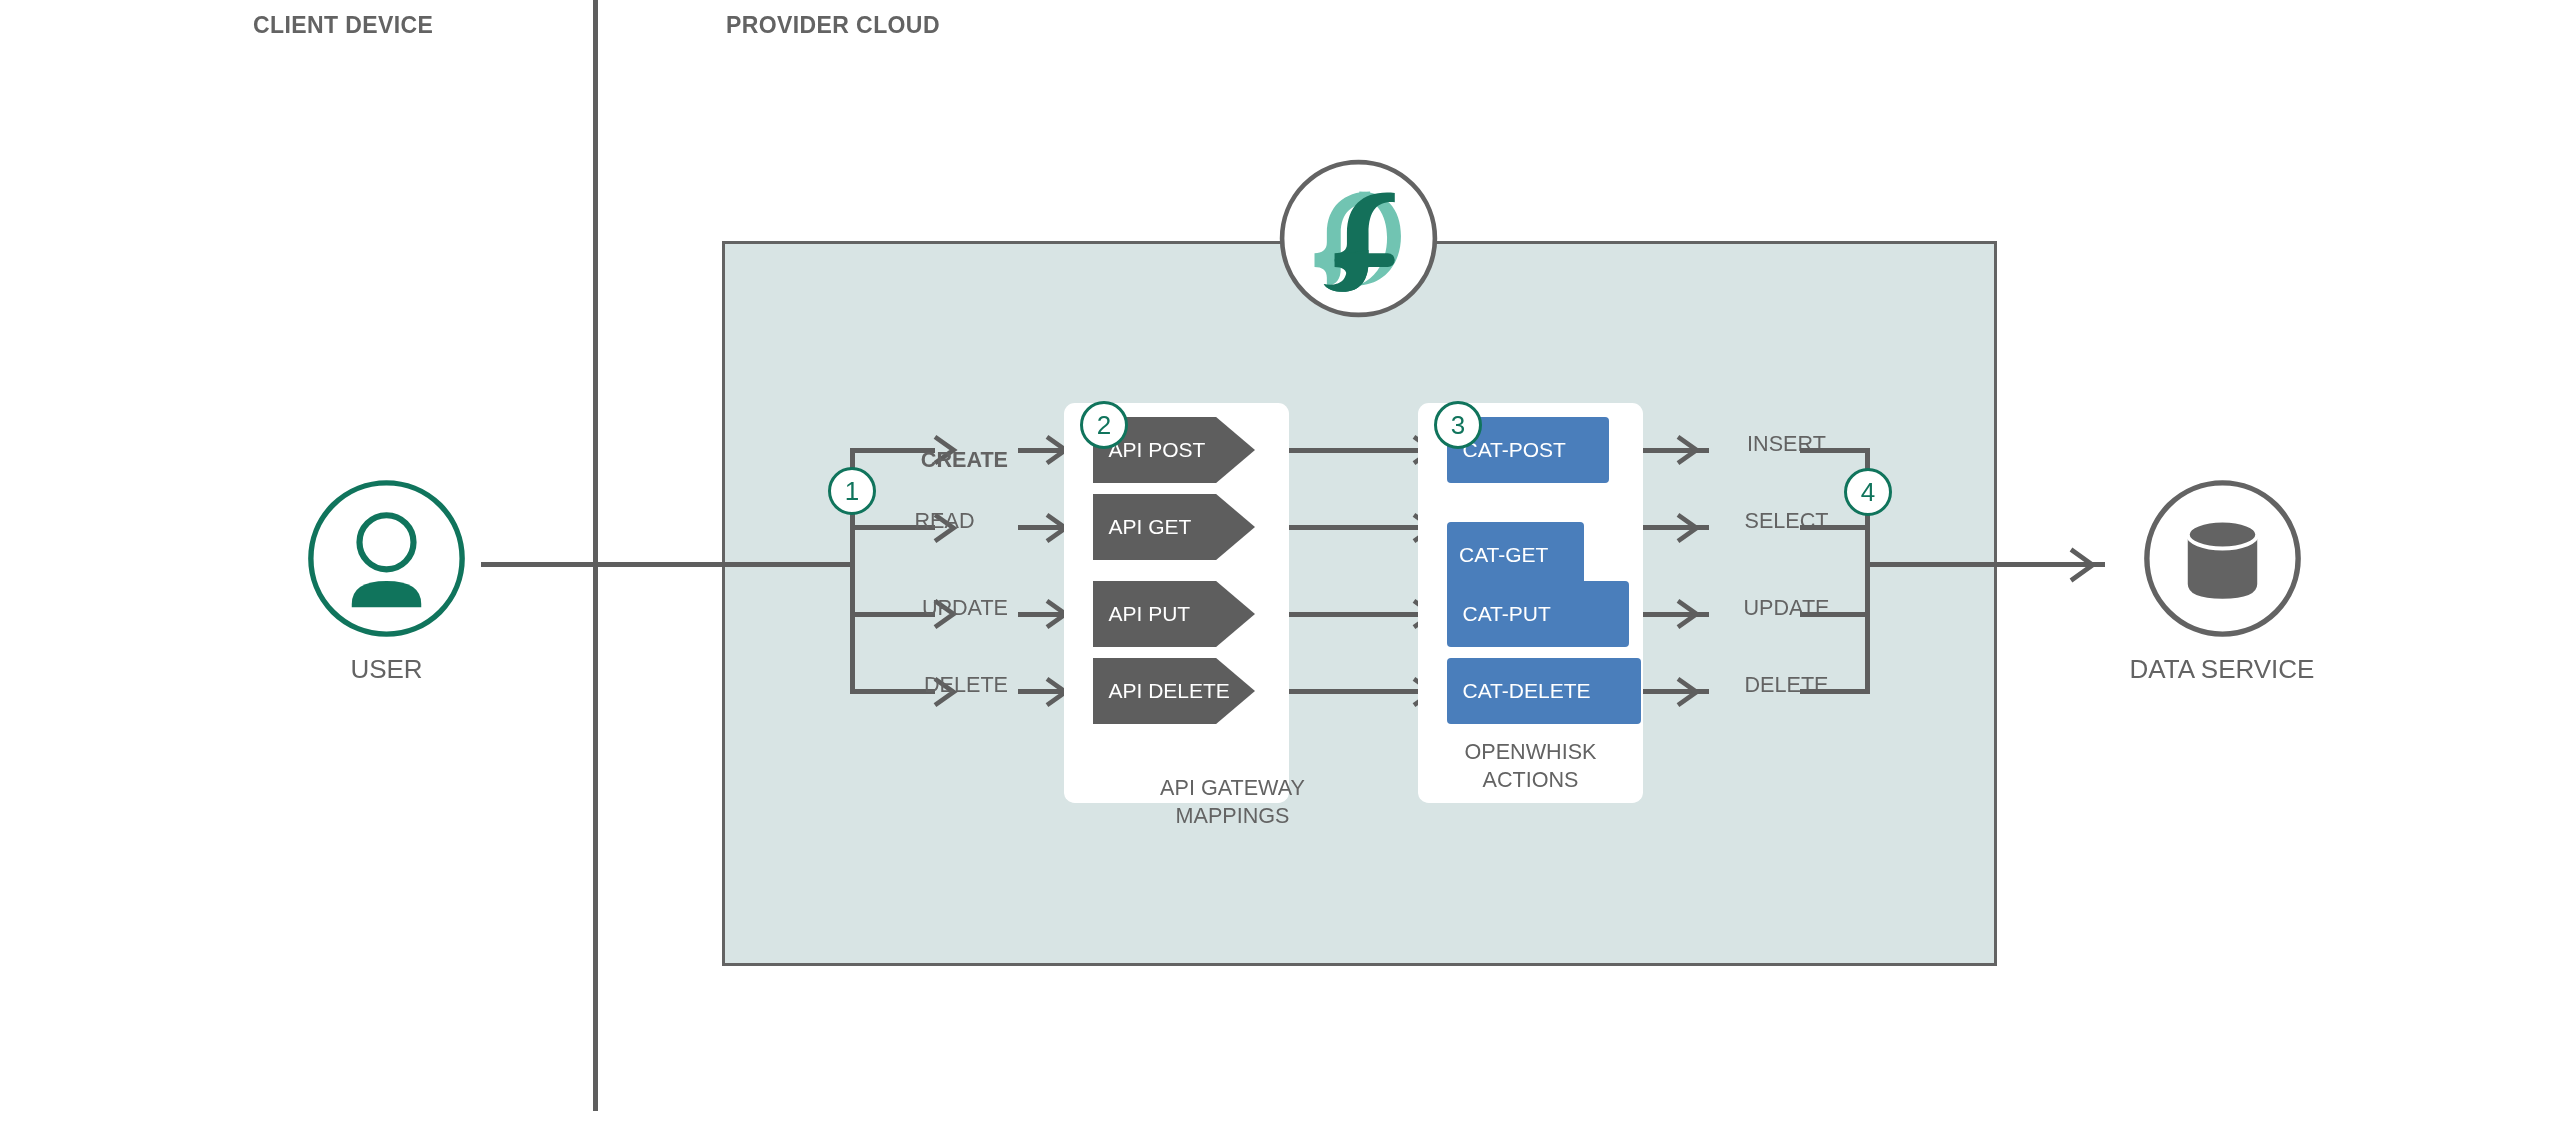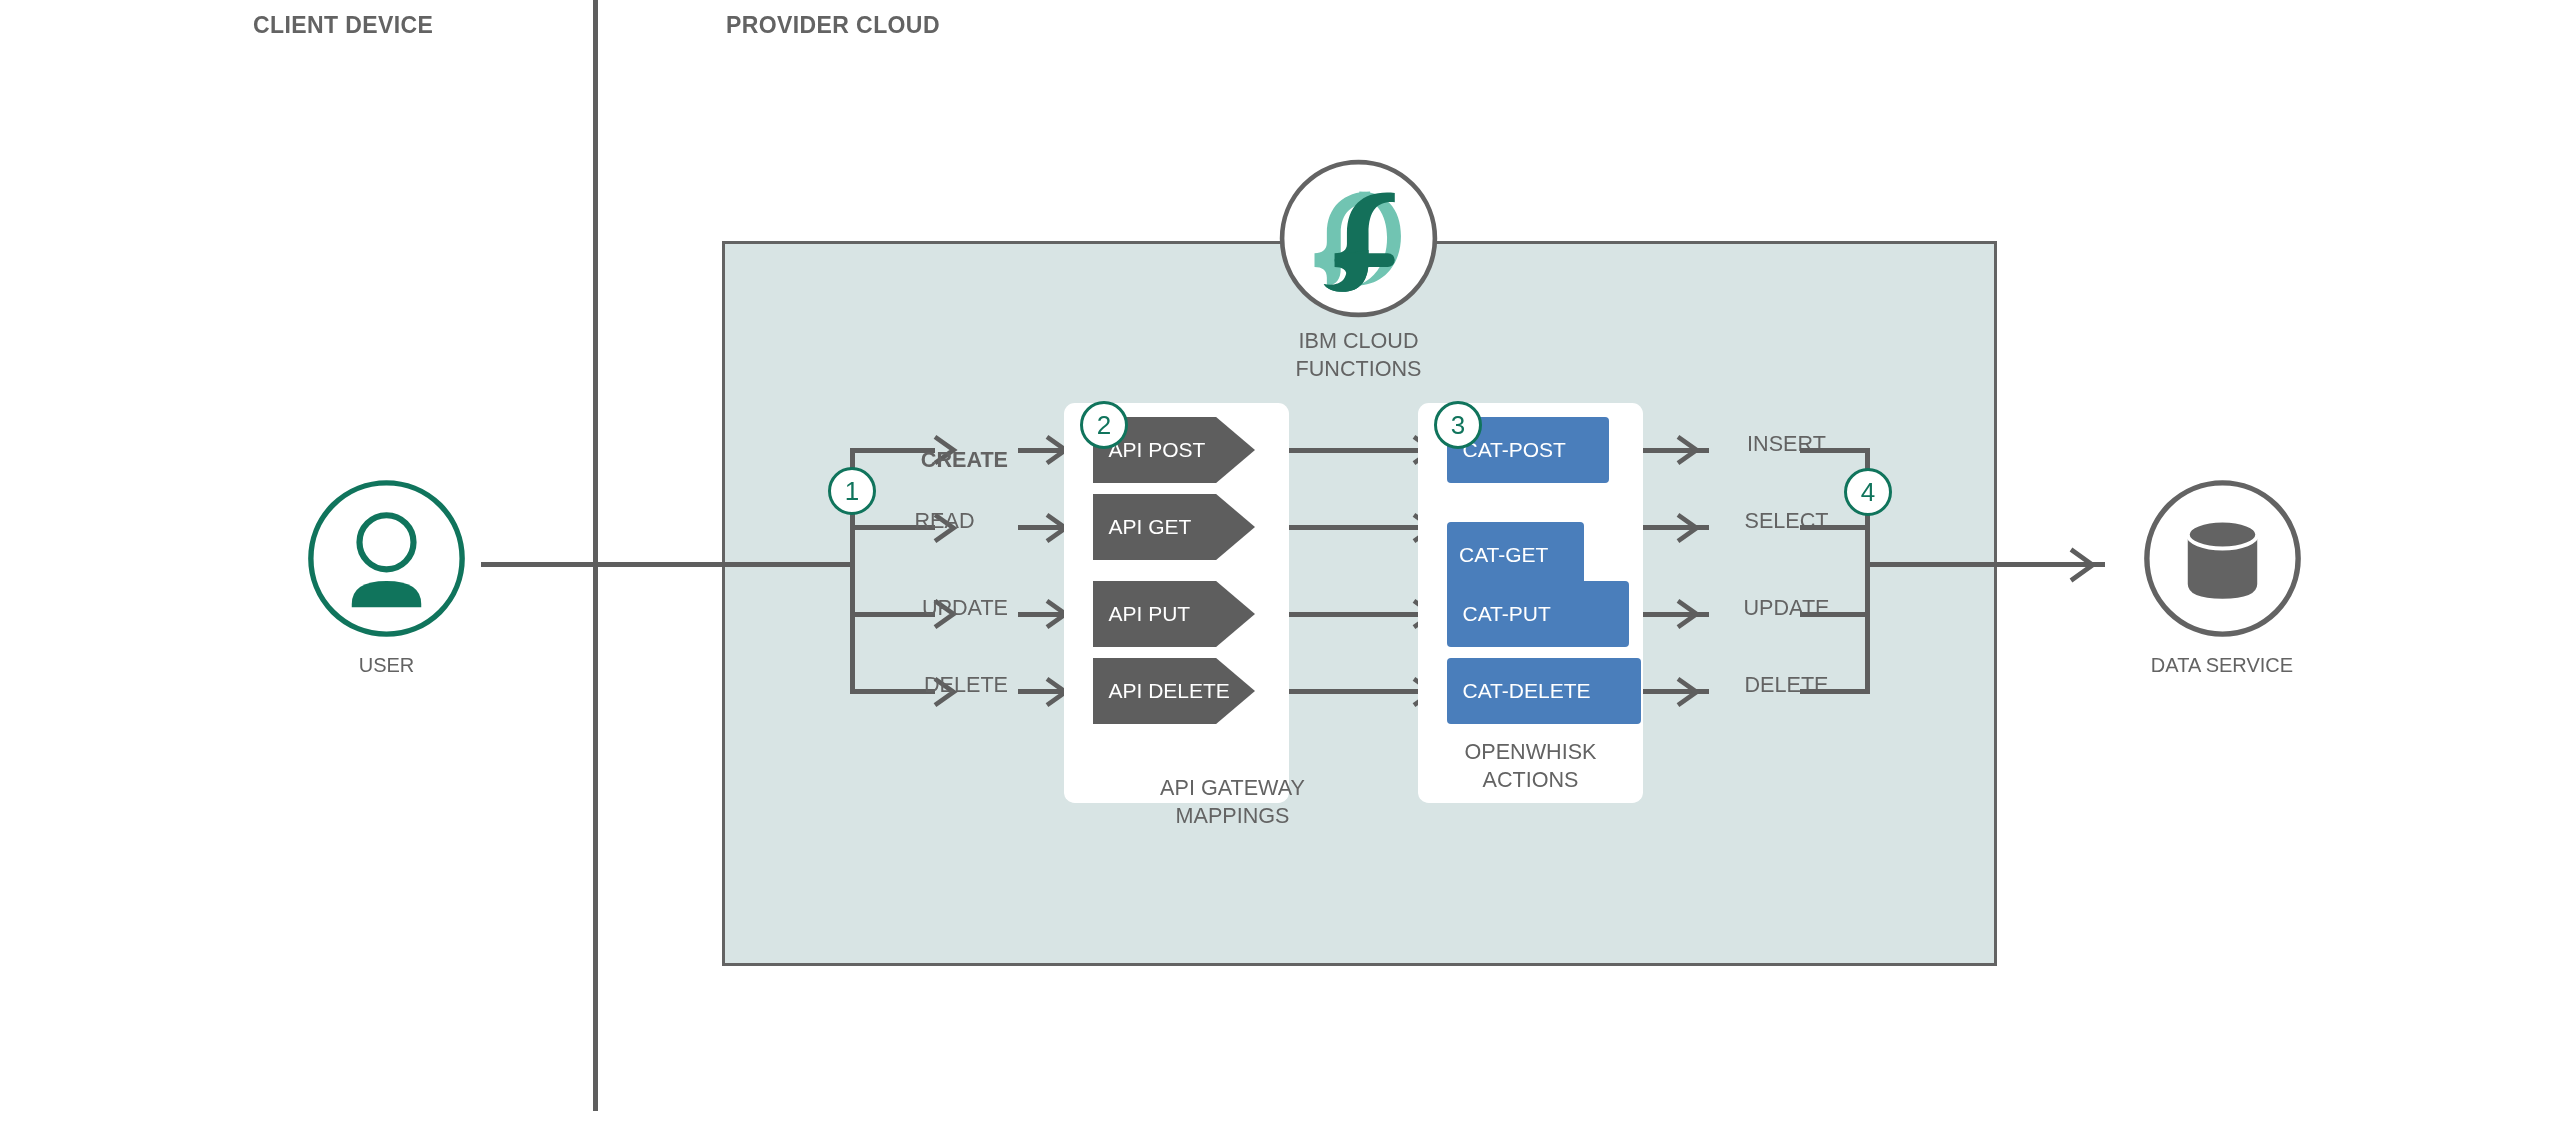--- a/index.html
+++ b/index.html
@@ -132,21 +132,21 @@
     font-size: 26px;
     display: flex;
     align-items: center;
     justify-content: center;
   }
 
   .endpoint-caption {
     position: absolute;
     width: 100%;
     text-align: center;
-    font-size: 20px;
+    font-size: 26px;
     color: #636363;
     white-space: nowrap;
   }
 
   #user-node { position: absolute; left: 307px; top: 479px; width: 159px; height: 159px; }
   #data-node { position: absolute; left: 2143px; top: 479px; width: 159px; height: 159px; }
   #user-caption { position: absolute; left: 307px; top: 654px; width: 159px; }
   #data-caption { position: absolute; left: 2104px; top: 654px; width: 236px; }
 
   #fn-logo { position: absolute; left: 1279px; top: 159px; width: 159px; height: 159px; }
@@ -387,17 +387,15 @@
       <path d="M116 118
                L 116 132
                C 116 156, 106 172, 82 172
                C 70 172, 62 168, 58 162
                C 70 164, 88 164, 88 140
                L 88 122
                Z" fill="#14705a"></path>
       <rect x="72" y="122" width="78" height="18" rx="9" fill="#14705a"></rect>
     </svg>
   </div>
-  <div id="fn-caption">IBM CLOUD
-FUNCTIONS</div>
 
 </div>
 
 
 </body></html>

